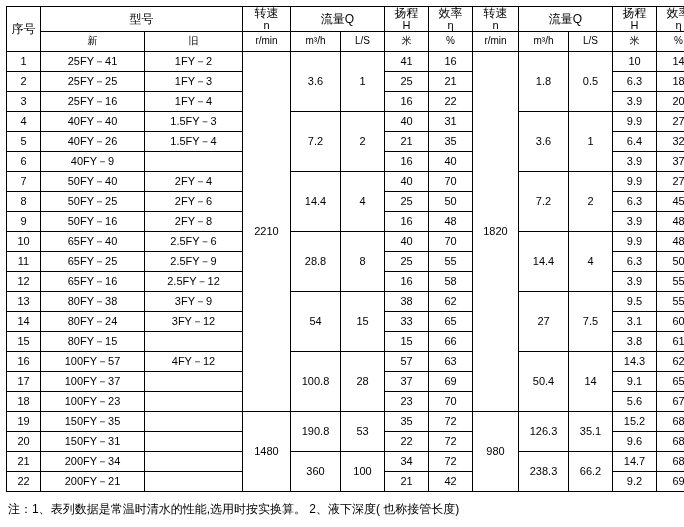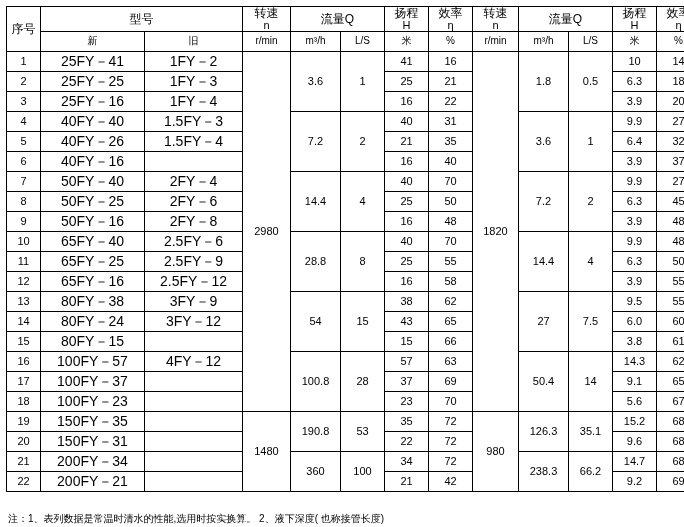--- a/index.html
+++ b/index.html
@@ -42,25 +42,25 @@
     font-size: 12px;
   }
   .hdr-sub {
     font-size: 10px;
   }
   .hdr-main .sym {
     display: block;
     font-size: 11px;
   }
   .model-new, .model-old {
-    font-size: 14px;
+    font-size: 11px;
   }
   .note {
-    margin-top: 20px;
-    font-size: 10px;
+    margin-top: 10px;
+    font-size: 12px;
     line-height: 1.3;
     padding-left: 2px;
   }
   col.c-no     { width: 34px; }
   col.c-new    { width: 104px; }
   col.c-old    { width: 98px; }
   col.c-speed1 { width: 48px; }
   col.c-q1a    { width: 50px; }
   col.c-q1b    { width: 44px; }
   col.c-h1     { width: 44px; }
@@ -137,21 +137,21 @@
         <td class="hdr-sub">米</td>
         <td class="hdr-sub">%</td>
       </tr>
     </thead>
     <tbody>
 
       <tr>
         <td>1</td>
         <td class="model-new">25FY－41</td>
         <td class="model-old">1FY－2</td>
-        <td rowspan="18">2980</td>
+        <td rowspan="18">2210</td>
         <td rowspan="3">3.6</td>
         <td rowspan="3">1</td>
         <td>41</td>
         <td>16</td>
         <td rowspan="18">1820</td>
         <td rowspan="3">1.8</td>
         <td rowspan="3">0.5</td>
         <td>10</td>
         <td>14</td>
       </tr>
@@ -195,21 +195,21 @@
         <td class="model-new">40FY－26</td>
         <td class="model-old">1.5FY－4</td>
         <td>21</td>
         <td>35</td>
         <td>6.4</td>
         <td>32</td>
       </tr>
 
       <tr>
         <td>6</td>
-        <td class="model-new">40FY－16</td>
+        <td class="model-new">40FY－9</td>
         <td class="model-old"></td>
         <td>16</td>
         <td>40</td>
         <td>3.9</td>
         <td>37</td>
       </tr>
 
       <tr>
         <td>7</td>
         <td class="model-new">50FY－40</td>
@@ -289,23 +289,23 @@
         <td rowspan="3">27</td>
         <td rowspan="3">7.5</td>
         <td>9.5</td>
         <td>55</td>
       </tr>
 
       <tr>
         <td>14</td>
         <td class="model-new">80FY－24</td>
         <td class="model-old">3FY－12</td>
-        <td>43</td>
+        <td>33</td>
         <td>65</td>
-        <td>6.0</td>
+        <td>3.1</td>
         <td>60</td>
       </tr>
 
       <tr>
         <td>15</td>
         <td class="model-new">80FY－15</td>
         <td class="model-old"></td>
         <td>15</td>
         <td>66</td>
         <td>3.8</td>

